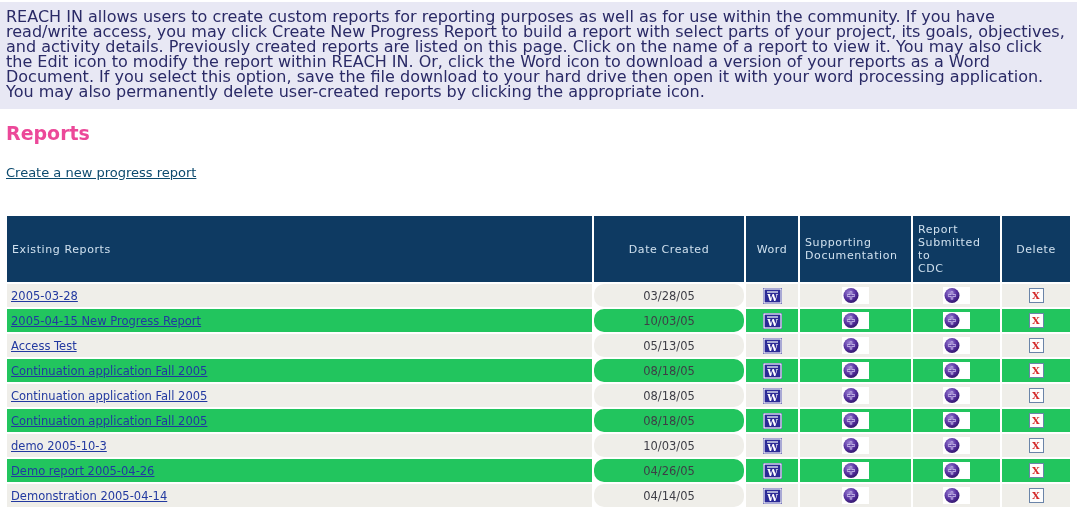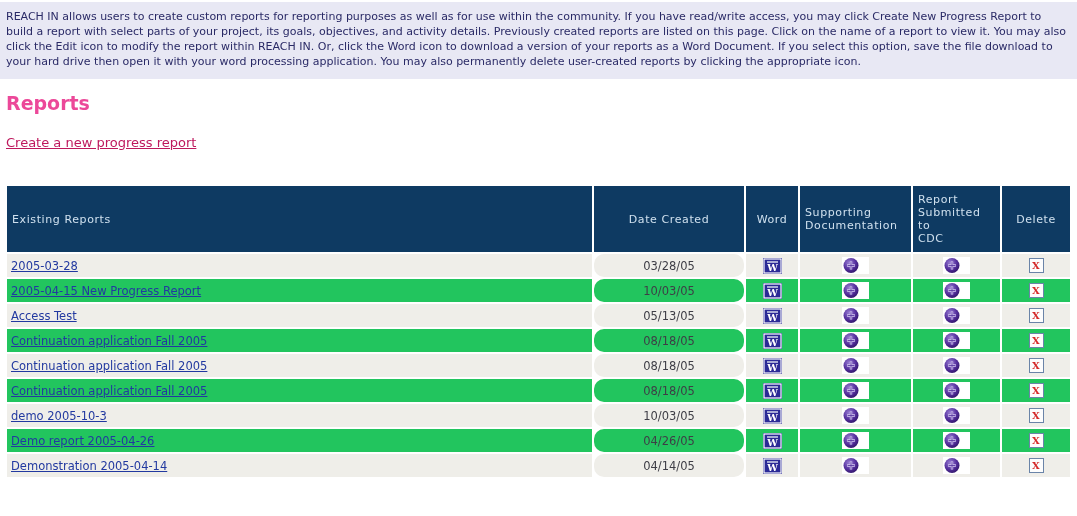--- a/index.html
+++ b/index.html
@@ -9,37 +9,37 @@
     background: #ffffff;
     width: 1077px;
     height: 516px;
     overflow: hidden;
     font-family: "DejaVu Sans", "Liberation Sans", sans-serif;
   }
   .intro {
     margin-top: 2px;
     background: #e8e8f4;
     color: #2a2a66;
-    font-size: 11px;
+    font-size: 16px;
     line-height: 15px;
     padding: 7px 8px 10px 6px;
   }
   .intro p { margin: 0; }
   .intro p + p { margin-top: 15px; }
   h1.page-title {
     margin: 13px 0 0 6px;
     font-size: 19px;
     font-weight: bold;
     color: #ec4899;
   }
   a.create-link {
     display: inline-block;
     margin: 21px 7px 0 6px;
     font-size: 13px;
-    color: #be185d;
+    color: #0c4a6e;
     cursor: pointer;
   }
   table.reports {
     margin: 33px 0 0 5px;
     border-collapse: separate;
     border-spacing: 2px;
     background: #ffffff;
     table-layout: fixed;
     width: 1067px;
   }

